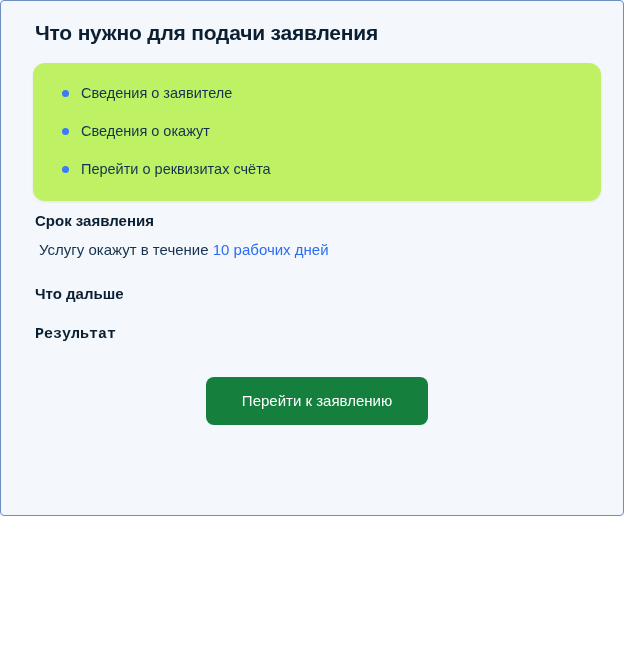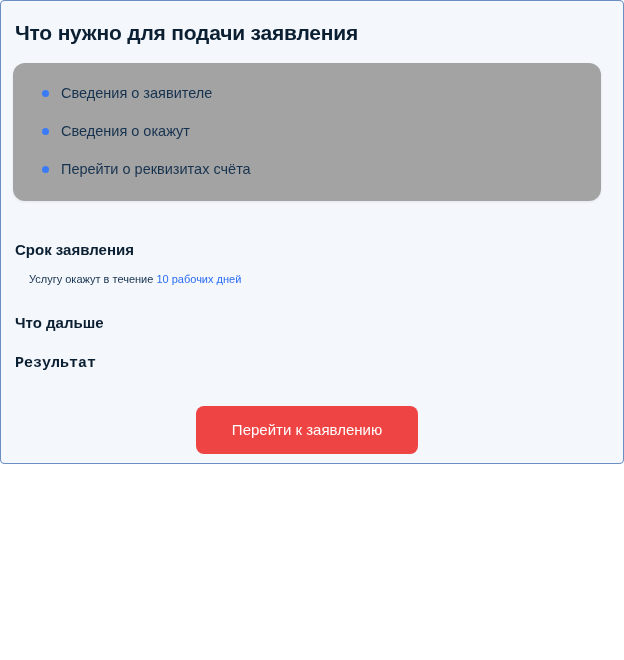--- a/index.html
+++ b/index.html
@@ -9,41 +9,41 @@
   body {
     width: 624px;
     height: 660px;
     background: #ffffff;
     font-family: "Liberation Sans", sans-serif;
     -webkit-font-smoothing: antialiased;
   }
   .screen {
     box-sizing: border-box;
     width: 624px;
-    height: 464px;
+    height: 516px;
     background: #f4f7fb;
     border: 1px solid #6b8ec4;
     border-radius: 4px;
-    padding: 18px 22px 0 12px;
+    padding: 18px 22px 0 32px;
     overflow: hidden;
     position: relative;
   }
   .page-title {
     font-size: 21px;
     font-weight: bold;
     color: #0b1f33;
     letter-spacing: -0.2px;
     margin: 2px 0 18px 2px;
   }
   .req-card {
-    background: #a3a3a3;
+    background: #bef264;
     border-radius: 12px;
     box-shadow: 0 1px 3px rgba(20, 40, 80, 0.08);
     padding: 20px 24px 22px 24px;
-    margin-bottom: 40px;
+    margin-bottom: 11px;
   }
   .req-list {
     list-style: none;
     margin: 0;
     padding: 0;
   }
   .req-item {
     position: relative;
     padding-left: 24px;
     font-size: 14.5px;
@@ -67,24 +67,24 @@
   .section {
     margin-bottom: 22px;
   }
   .section-title {
     font-size: 15px;
     font-weight: bold;
     color: #0b1f33;
     margin: 0 0 10px 2px;
   }
   .section-text {
-    font-size: 11px;
+    font-size: 15px;
     color: #16324f;
     line-height: 22px;
-    margin: 0 0 0 16px;
+    margin: 0 0 0 6px;
     max-width: 560px;
   }
   .section-text + .section-text {
     margin-top: 2px;
   }
   .link-inline {
     color: #2a6df4;
     text-decoration: none;
   }
   .deadline-block {
@@ -96,21 +96,21 @@
   .result-block {
     margin-bottom: 28px;
     font-family: Liberation Mono, monospace;
   }
   .cta-row {
     display: flex;
     justify-content: center;
     margin-top: 34px;
   }
   .cta-button {
-    background: #ef4444;
+    background: #15803d;
     color: #ffffff;
     font-size: 15px;
     font-family: "Liberation Sans", sans-serif;
     border: none;
     border-radius: 8px;
     padding: 15px 36px;
     cursor: pointer;
     line-height: 18px;
   }
 </style>

